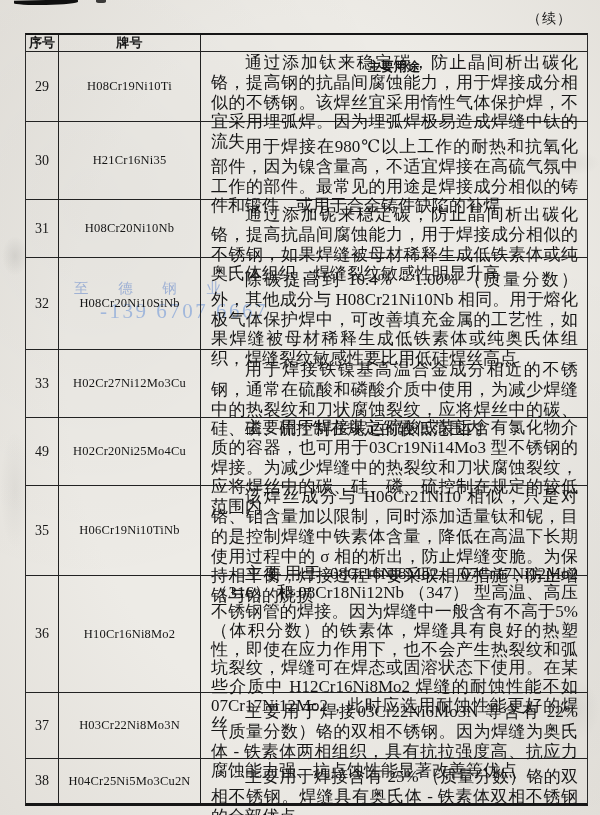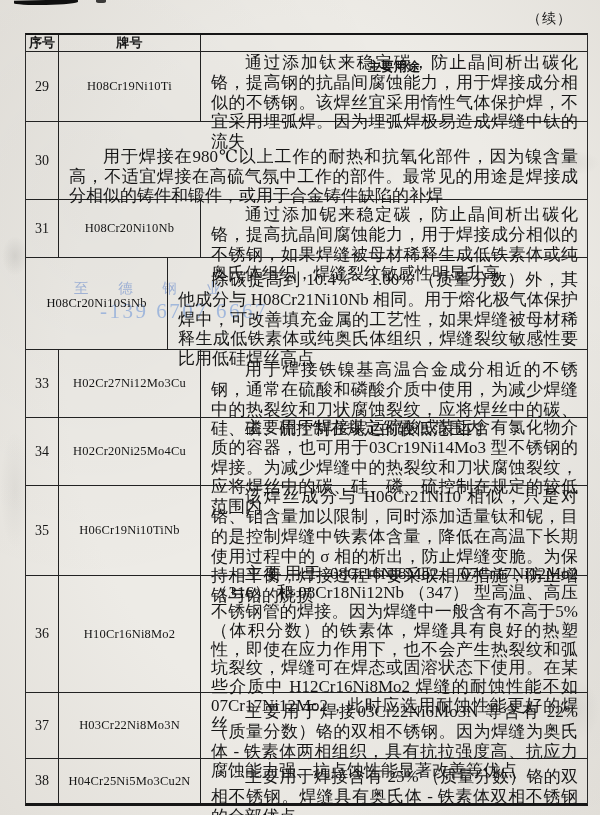--- a/index.html
+++ b/index.html
@@ -83,50 +83,52 @@
   <div class="t-row" style="height:70px">
     <div class="cell c-no">29</div>
     <div class="cell c-grade">H08Cr19Ni10Ti</div>
     <div class="cell c-usage">
         <p>通过添加钛来稳定碳，防止晶间析出碳化铬，提高钢的抗晶间腐蚀能力，用于焊接成分相似的不锈钢。该焊丝宜采用惰性气体保护焊，不宜采用埋弧焊。因为埋弧焊极易造成焊缝中钛的流失</p>
       </div>
   </div>
 
   <div class="t-row" style="height:78px">
     <div class="cell c-no">30</div>
+    <div class="cell c-grade">H21Cr16Ni35</div>
     <div class="cell c-usage">
         <p>用于焊接在980℃以上工作的耐热和抗氧化部件，因为镍含量高，不适宜焊接在高硫气氛中工作的部件。最常见的用途是焊接成分相似的铸件和锻件，或用于合金铸件缺陷的补焊</p>
       </div>
   </div>
 
   <div class="t-row" style="height:58px">
     <div class="cell c-no">31</div>
     <div class="cell c-grade">H08Cr20Ni10Nb</div>
     <div class="cell c-usage">
         <p>通过添加铌来稳定碳，防止晶间析出碳化铬，提高抗晶间腐蚀能力，用于焊接成分相似的不锈钢，如果焊缝被母材稀释生成低铁素体或纯奥氏体组织，焊缝裂纹敏感性明显升高</p>
       </div>
   </div>
 
   <div class="t-row" style="height:92px">
+    <div class="cell c-no">32</div>
     <div class="cell c-grade">H08Cr20Ni10SiNb</div>
     <div class="cell c-usage">
         <p>除碳提高到 10.4% ~ 1.00% （质量分数）外，其他成分与 H08Cr21Ni10Nb 相同。用于熔化极气体保护焊中，可改善填充金属的工艺性，如果焊缝被母材稀释生成低铁素体或纯奥氏体组织，焊缝裂纹敏感性要比用低硅焊丝高点</p>
       </div>
   </div>
 
   <div class="t-row" style="height:68px">
     <div class="cell c-no">33</div>
     <div class="cell c-grade">H02Cr27Ni12Mo3Cu</div>
     <div class="cell c-usage">
         <p>用于焊接铁镍基高温合金成分相近的不锈钢，通常在硫酸和磷酸介质中使用，为减少焊缝中的热裂纹和刀状腐蚀裂纹，应将焊丝中的碳、硅、磷、硫控制在规定的较低范围内</p>
       </div>
   </div>
 
   <div class="t-row" style="height:68px">
-    <div class="cell c-no">34</div>
+    <div class="cell c-no">49</div>
     <div class="cell c-grade">H02Cr20Ni25Mo4Cu</div>
     <div class="cell c-usage">
         <p>主要用于焊接装运硫酸或装运含有氯化物介质的容器，也可用于03Cr19Ni14Mo3 型不锈钢的焊接。为减少焊缝中的热裂纹和刀状腐蚀裂纹，应将焊丝中的碳、硅、磷、硫控制在规定的较低范围内</p>
       </div>
   </div>
 
   <div class="t-row" style="height:90px">
     <div class="cell c-no">35</div>
     <div class="cell c-grade">H06Cr19Ni10TiNb</div>
     <div class="cell c-usage">

